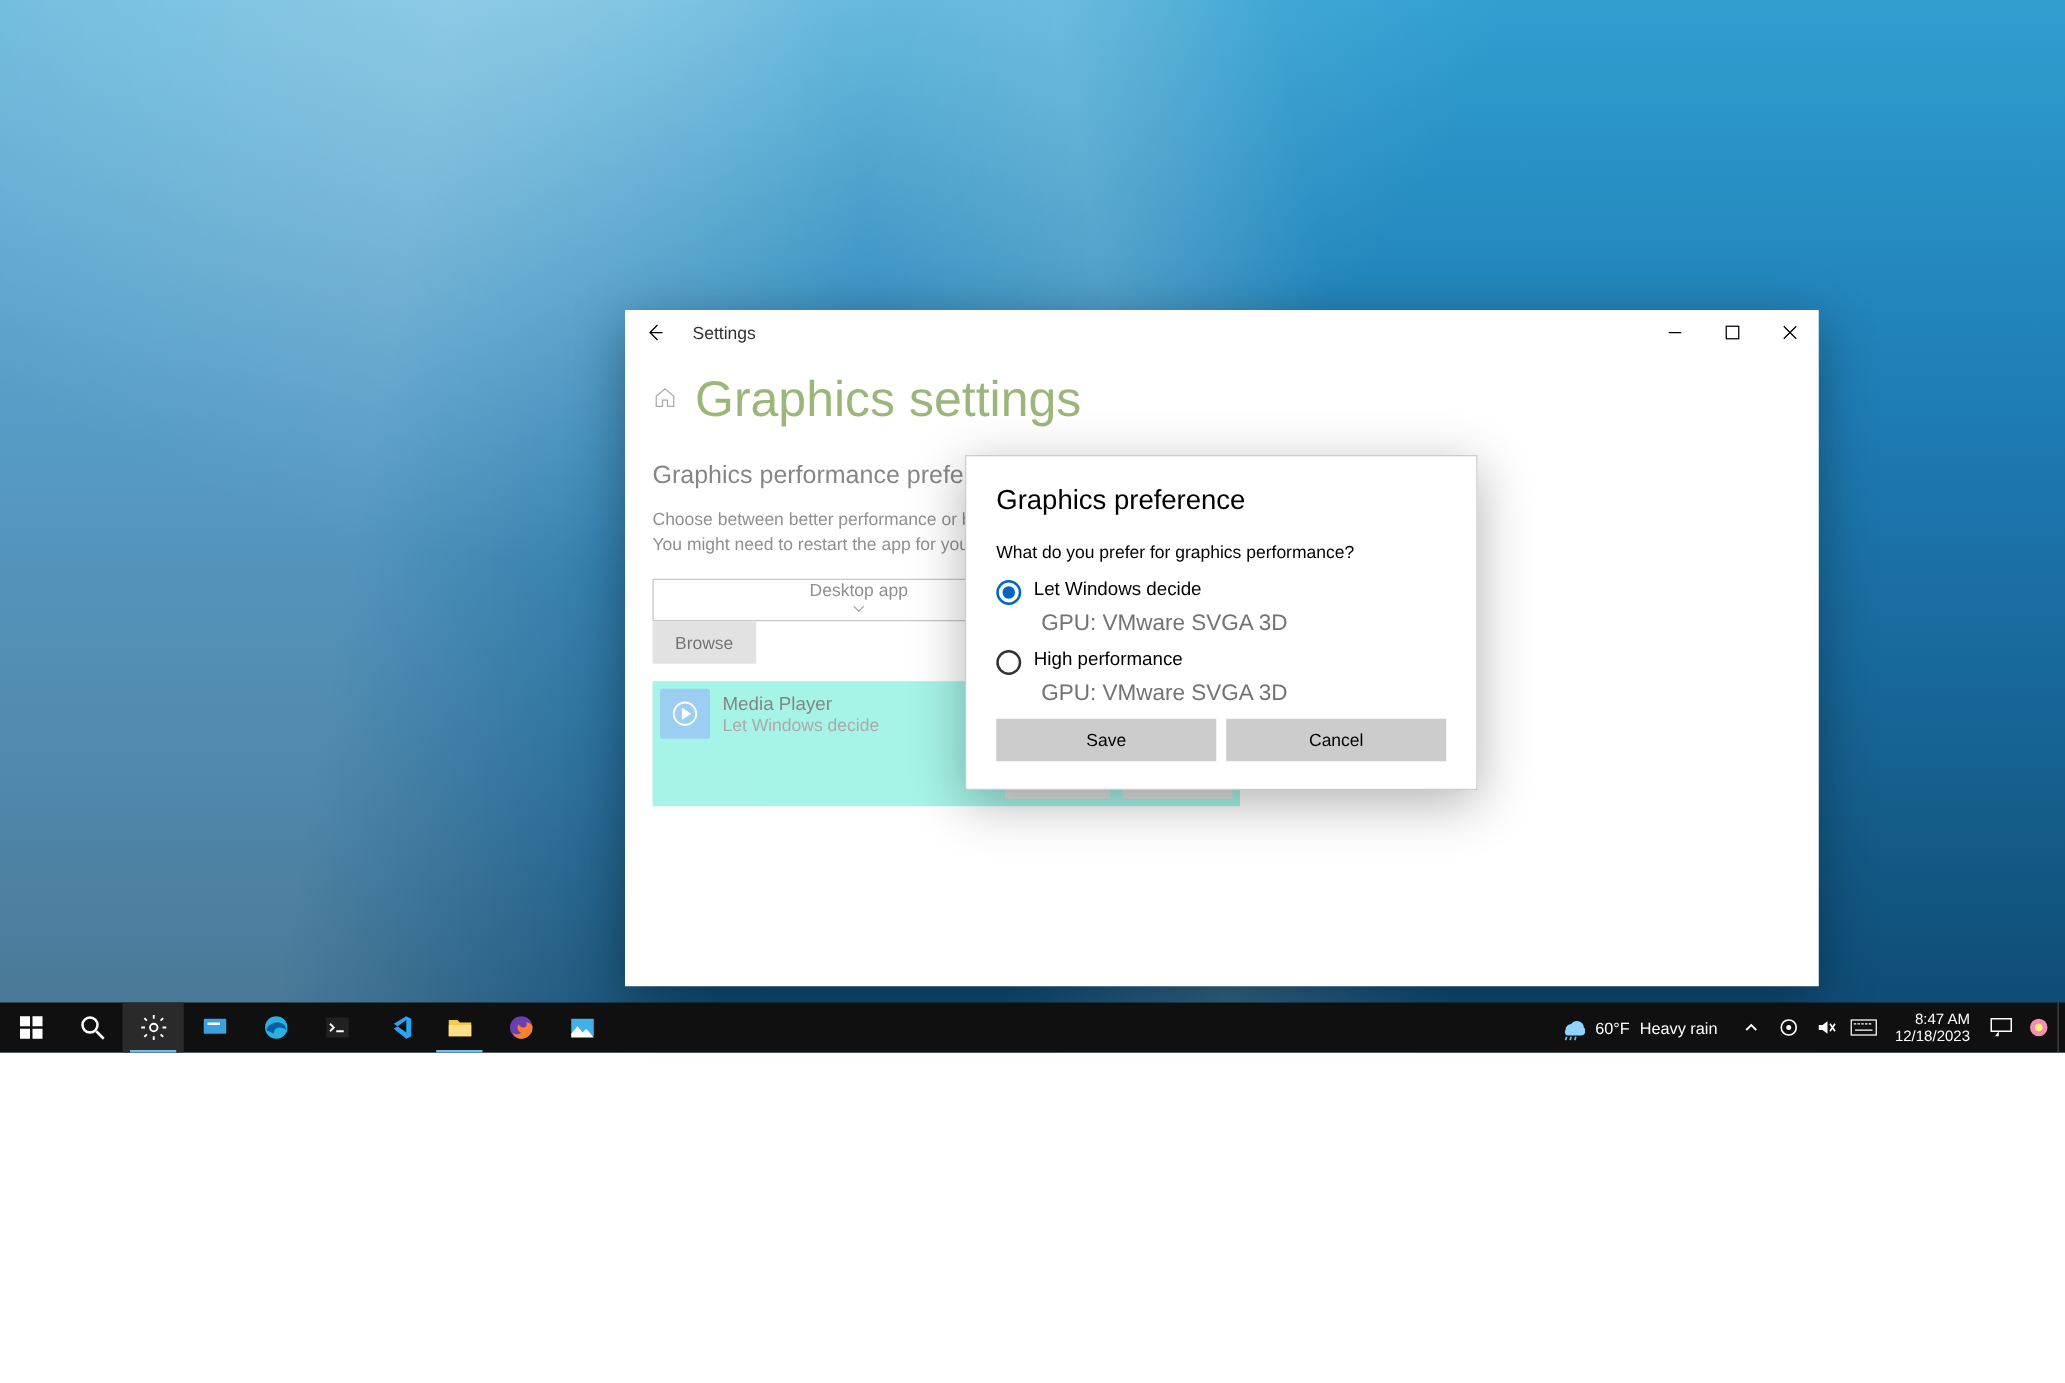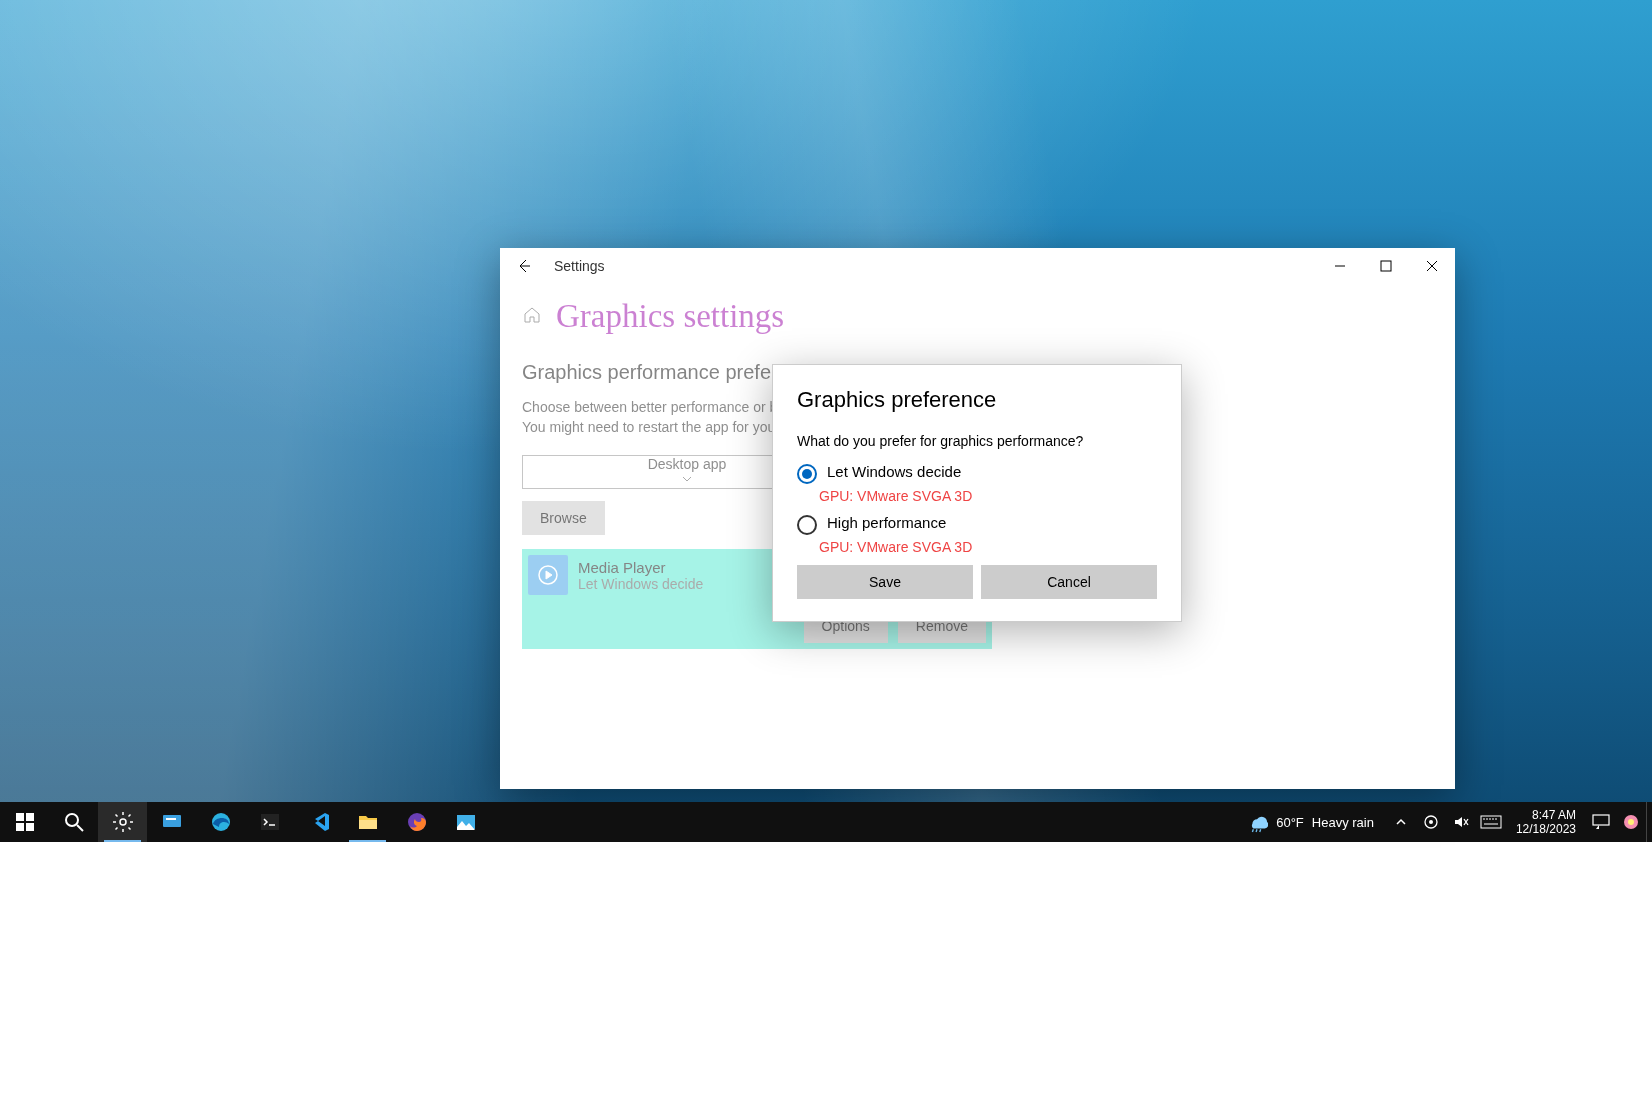--- a/index.html
+++ b/index.html
@@ -32,36 +32,35 @@
   color:#000;
 }
 .tb-title { font-size: 14px; color:#333; padding-left: 6px; }
 .tb-spacer { flex: 1; }
 .tb-btn { width: 46px; height: 36px; display:flex; align-items:center; justify-content:center; }
 .tb-btn svg { stroke:#000; }
 
 .content { padding: 14px 22px 0 22px; color:#222; }
 .page-head { display:flex; align-items:center; gap:14px; margin-bottom: 26px; }
 .home-icon { color:#666; }
-.page-title { font-size: 33px; font-weight: 350; color:#a21caf;font-family:Liberation Serif, serif; }
+.page-title { font-size: 40px; font-weight: 350; color:#4d7c0f; }
 
 .section-title { font-size: 20px; font-weight: 400; margin-bottom: 14px; }
 .desc { font-size: 14px; color:#333; line-height: 1.4; margin-bottom: 18px; }
 .sublabel { font-size: 14px; color:#333; margin-bottom: 8px; }
 
 .select {
   width: 330px; height: 34px; border: 1px solid #999; display:flex; align-items:center; padding: 0 10px;
   font-size: 14px; color:#333; justify-content: space-between; background:#fff;flex-direction:column;
 }
 .chev { color:#666; }
 
 .browse-btn, .small-btn {
   display:inline-flex; align-items:center; justify-content:center;
   height: 34px; padding: 0 18px; background:#ccc; color:#000; font-size:14px;
-  margin-top: 12px;
 }
 
 .app-row-sel {
   margin-top: 14px; width: 470px; padding: 6px; background:#5eead4;
 }
 .app-row { display:flex; align-items:center; gap:10px; }
 .app-icon {
   width: 40px; height: 40px; background:#4da7e8; display:flex; align-items:center; justify-content:center;
   border-radius: 2px;
 }
@@ -87,21 +86,21 @@
 .modal-title { font-size: 22px; font-weight: 400; margin-bottom: 20px; }
 .modal-q { font-size: 14px; margin-bottom: 14px; }
 .radio-row { display:flex; align-items:flex-start; gap:10px; margin-bottom: 10px; }
 .radio {
   width: 20px; height: 20px; border: 2px solid #333; border-radius: 50%; flex-shrink:0;
   display:flex; align-items:center; justify-content:center; margin-top:1px;
 }
 .radio.selected { border-color:#0067c0; }
 .radio.selected::after { content:""; width:10px; height:10px; background:#0067c0; border-radius:50%; display:block; }
 .radio-label { font-size:15px; color:#000; }
-.radio-sub { font-size:14px; color:#ef4444; margin-left: 22px; margin-top:-6px; margin-bottom:10px; }
+.radio-sub { font-size:18px; color:#737373; margin-left: 36px; margin-top:-6px; margin-bottom:10px; }
 .modal-buttons { display:flex; gap:8px; margin-top: 10px; }
 .modal-buttons .mbtn {
   flex:1; height:34px; background:#ccc; display:flex; align-items:center; justify-content:center;
   font-size:14px;
 }
 
 
 .taskbar {
   position:absolute; left:0; bottom:0; width:100%; height:40px;
   background:#101010; display:flex; align-items:center; color:#fff;

